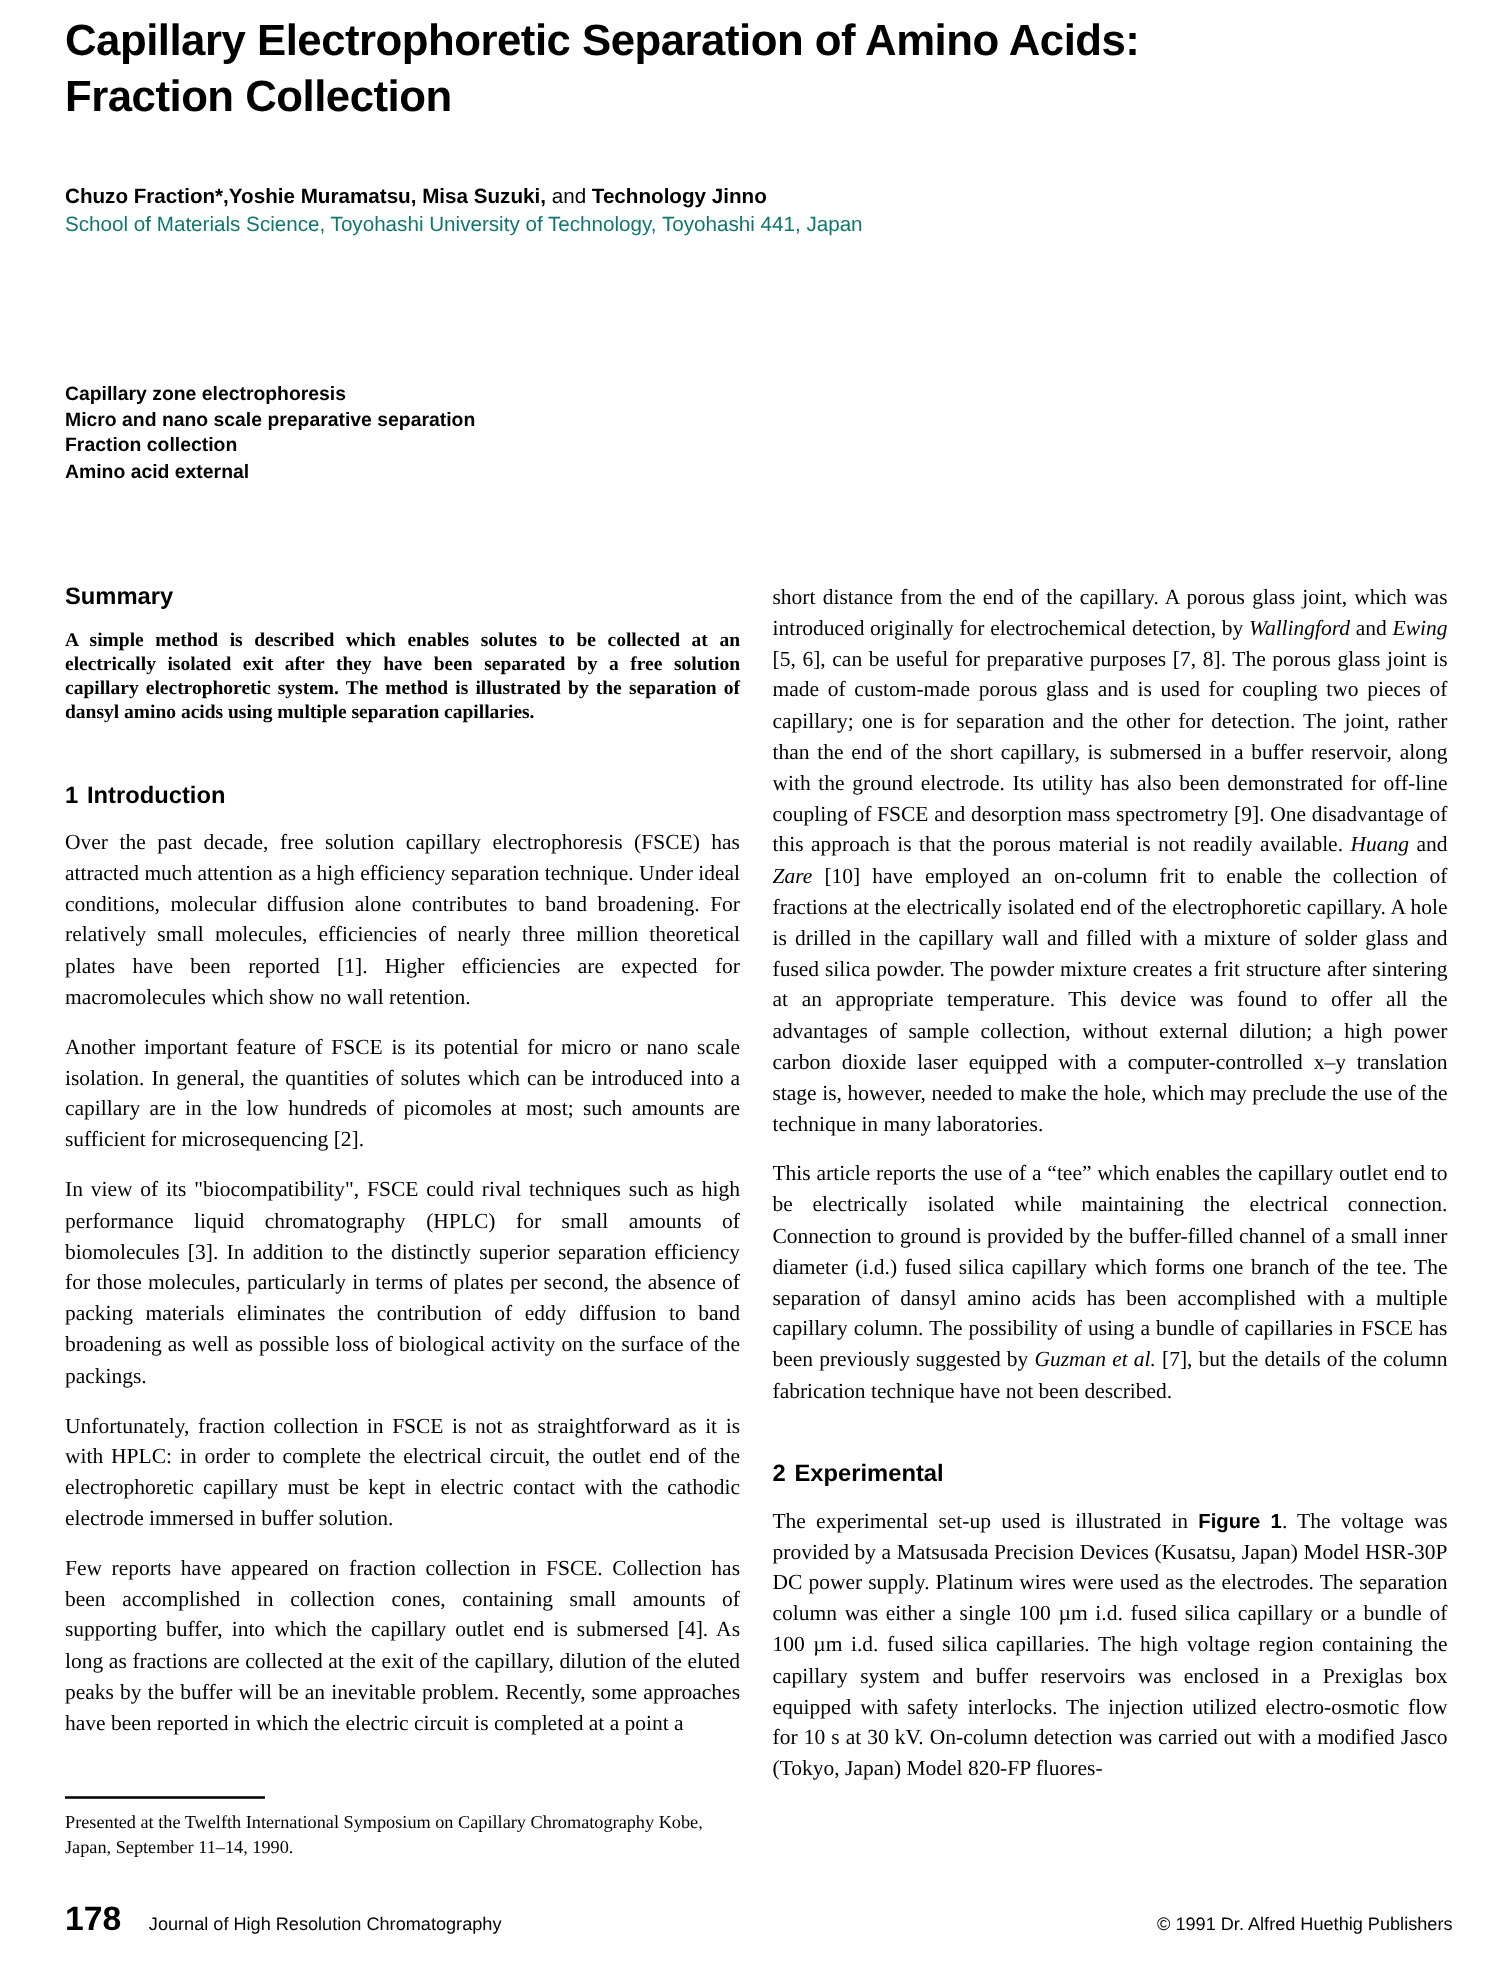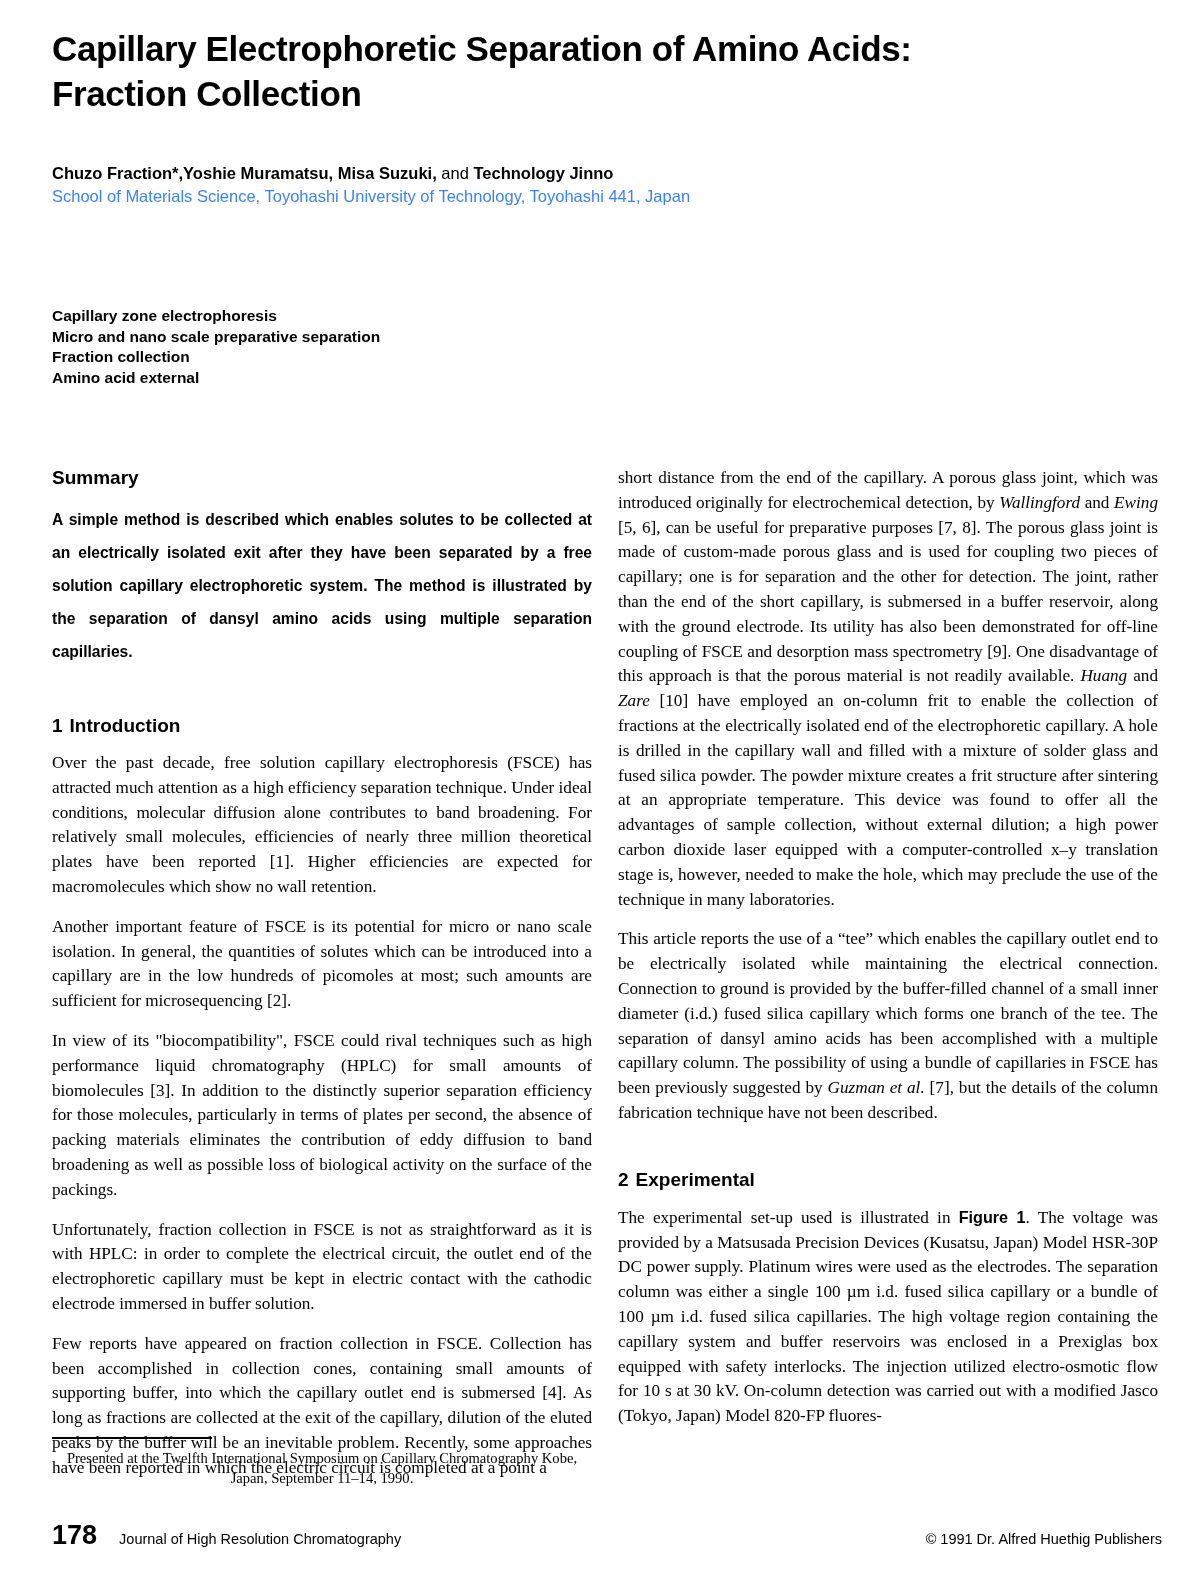--- a/index.html
+++ b/index.html
@@ -18,21 +18,21 @@
     background: #ffffff;
     box-sizing: border-box;
     padding: 0;
     overflow: hidden;
   }
 
   
   .masthead {
     position: absolute;
     left: 52px;
-    top: 26px;
+    top: 10px;
     width: 1100px;
   }
   .doc-title {
     font-family: "Liberation Sans", sans-serif;
     font-weight: bold;
     font-size: 35px;
     line-height: 45px;
     letter-spacing: -0.4px;
     margin: 0;
     color: #000;
@@ -45,21 +45,21 @@
     color: #000;
   }
   .authors .au {
     font-weight: bold;
   }
   .affiliation {
     font-family: "Liberation Sans", sans-serif;
     font-size: 16.5px;
     line-height: 22px;
     margin: 1px 0 0 0;
-    color: #3b82f6;
+    color: #0f766e;
   }
 
   
   .keywords-block {
     position: absolute;
     left: 52px;
     top: 306px;
     width: 540px;
   }
   .kw-heading {
@@ -93,24 +93,24 @@
   .sec-heading {
     font-family: "Liberation Sans", sans-serif;
     font-weight: bold;
     font-size: 19px;
     margin: 0 0 14px 0;
     line-height: 23px;
   }
   .sec-heading .num { margin-right: 7px; }
 
   .summary-text {
-    font-family: Liberation Sans, sans-serif;
+    font-family: Liberation Serif, serif;
     font-weight: bold;
     font-size: 15.6px;
-    line-height: 33px;
+    line-height: 19px;
     text-align: justify;
     margin: 0;
   }
 
   .body-p {
     font-family: "Liberation Serif", serif;
     font-size: 17.2px;
     line-height: 24.8px;
     text-align: justify;
     margin: 0 0 15px 0;
@@ -138,21 +138,21 @@
     width: 160px;
     height: 2px;
     background: #000;
     margin: 0 0 9px 0;
   }
   .footnote-text {
     font-family: "Liberation Serif", serif;
     font-size: 14.6px;
     line-height: 20px;
     margin: 0;
-    text-align: center;
+    text-align: left;
   }
 
   
   .page-footer {
     position: absolute;
     left: 52px;
     right: 38px;
     top: 1522px;
     height: 34px;
     display: flex;

